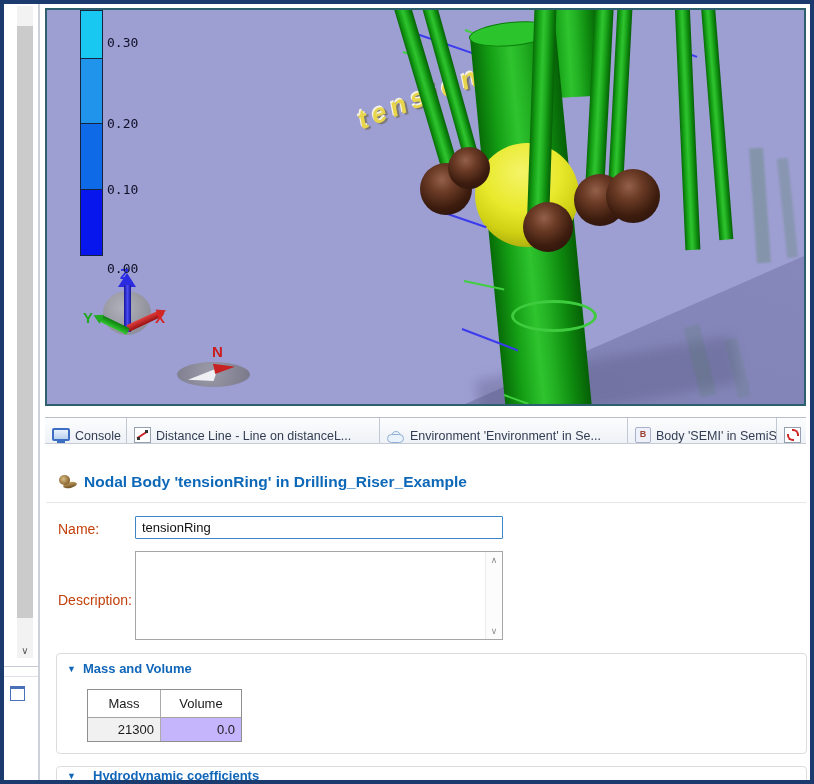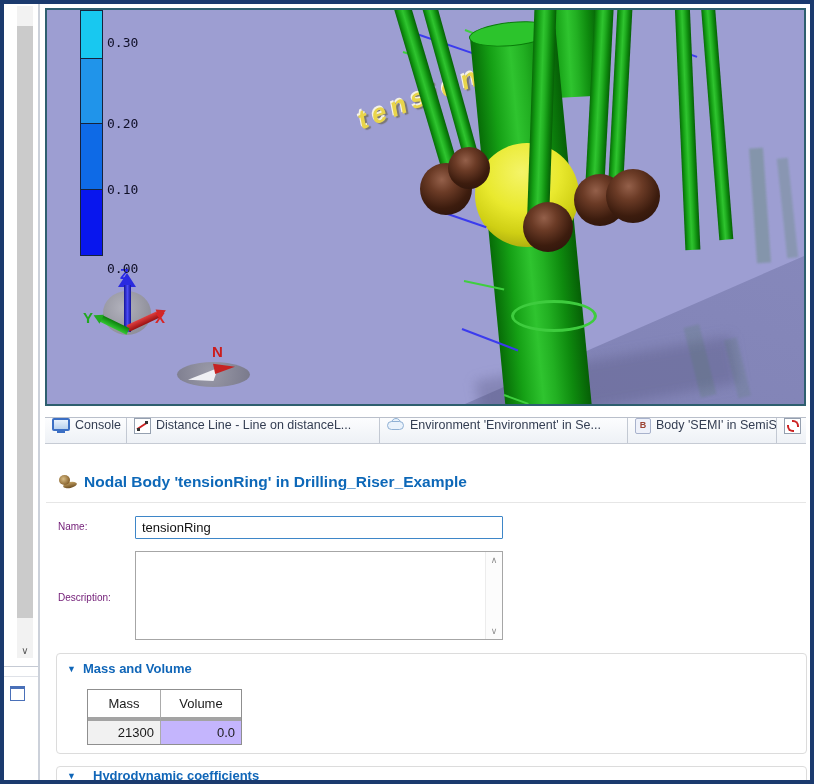--- a/index.html
+++ b/index.html
@@ -46,21 +46,21 @@
   .cb-label{position:absolute;left:60px;font-family:"DejaVu Sans Mono",monospace;
         font-size:13px;color:#101028;}
   .ax-label{position:absolute;font-weight:bold;font-size:15px;}
   .disc{position:absolute;border-radius:50%;
         background:radial-gradient(circle at 42% 38%,#b2b2bc,#82828e);}
 
   
   .tabbar{position:absolute;left:45px;top:417px;width:761px;height:27px;box-sizing:border-box;
         display:flex;background:linear-gradient(#fcfdfe,#eef1f6);
         border-top:1px solid #b9bfca;border-bottom:1px solid #c6cbd4;}
-  .tab{display:flex;align-items:flex-start;gap:5px;padding:0 7px;box-sizing:border-box;
+  .tab{display:flex;align-items:flex-end;gap:5px;padding:0 7px;box-sizing:border-box;
         border-right:1px solid #c3c9d3;font-size:12.5px;color:#333d52;white-space:nowrap;
         overflow:hidden;}
   .ic-console{width:14px;height:9px;border:2px solid #3c6fc4;border-radius:2px;
         background:linear-gradient(#e8f1fc,#b9d2ee);}
   .ic-stand{width:8px;height:2px;background:#3c6fc4;margin:0 auto;}
   .ic-dist{width:15px;height:14px;background:#fff;border:1px solid #95a0b0;position:relative;flex:none;}
   .d-line{position:absolute;left:1px;top:6px;width:12px;height:2px;background:#cc2222;transform:rotate(-33deg);}
   .d-dot{position:absolute;width:3px;height:3px;background:#333;}
   .ic-cloud{width:18px;height:12px;position:relative;flex:none;}
   .c-big{position:absolute;bottom:0;left:0;width:15px;height:7px;background:#eaf2fb;
@@ -76,36 +76,36 @@
         border-top:2px solid #cc2222;border-radius:0 6px 0 0;}
 
   
   .ed-title{position:absolute;left:84px;top:473px;font-size:15.5px;font-weight:bold;color:#0d68b8;}
   .ic-snail{position:absolute;left:58px;top:474px;width:20px;height:16px;}
   .sn-shell{position:absolute;left:1px;top:1px;width:11px;height:10px;border-radius:50%;
         background:radial-gradient(circle at 40% 40%,#d8bc84,#8a6530 70%,#5c3f16);}
   .sn-body{position:absolute;left:5px;top:8px;width:14px;height:6px;border-radius:50%;
         background:linear-gradient(#c3a263,#6e4e22);transform:rotate(-12deg);}
   .title-rule{position:absolute;left:46px;top:502px;width:760px;height:1px;background:#e6e6e6;}
-  .fld-label{position:absolute;font-size:10px;color:#701a75;}
+  .fld-label{position:absolute;font-size:14px;color:#c2410c;}
   .name-input{position:absolute;left:135px;top:516px;width:368px;height:23px;box-sizing:border-box;
         border:1.5px solid #3e86c8;border-radius:1px;padding:0 6px;font-size:13px;
         font-family:"Liberation Sans",sans-serif;color:#111;outline:none;}
   .desc-box{position:absolute;left:135px;top:551px;width:368px;height:89px;box-sizing:border-box;
         border:1px solid #a6a6a6;background:#fff;}
   .desc-scroll{position:absolute;right:0;top:0;width:17px;height:100%;box-sizing:border-box;
         border-left:1px solid #ececec;background:#fcfcfc;}
   .scr-up,.scr-dn{position:absolute;left:0;width:16px;text-align:center;color:#8f8f8f;font-size:9px;}
   .scr-up{top:3px;} .scr-dn{bottom:3px;}
   .group{position:absolute;border:1px solid #dcdcdc;border-radius:4px;background:#fff;}
   .sec-tri{position:absolute;font-size:9px;color:#1066b8;}
   .sec-title{position:absolute;font-size:13px;font-weight:bold;color:#1066b8;}
   .mv-table{position:absolute;left:87px;top:689px;display:grid;grid-template-columns:73px 80px;
         border:1px solid #8f8f8f;font-size:13px;color:#1a1a1a;}
-  .mv-h{height:27px;line-height:27px;text-align:center;background:#fff;border-bottom:4px solid #a3a3a3;}
+  .mv-h{height:27px;line-height:27px;text-align:center;background:#fff;border-bottom:1px solid #a3a3a3;}
   .mv-h.first,.mv-c.first{border-right:1px solid #ababab;}
   .mv-c{height:23px;line-height:23px;text-align:right;padding-right:6px;box-sizing:border-box;}
   .mv-c.mass{background:#f1f1f1;} .mv-c.vol{background:#c4b5fd;}
 </style>
 </head>
 <body>
 
 <div id="root">
 
   <div class="rail">

